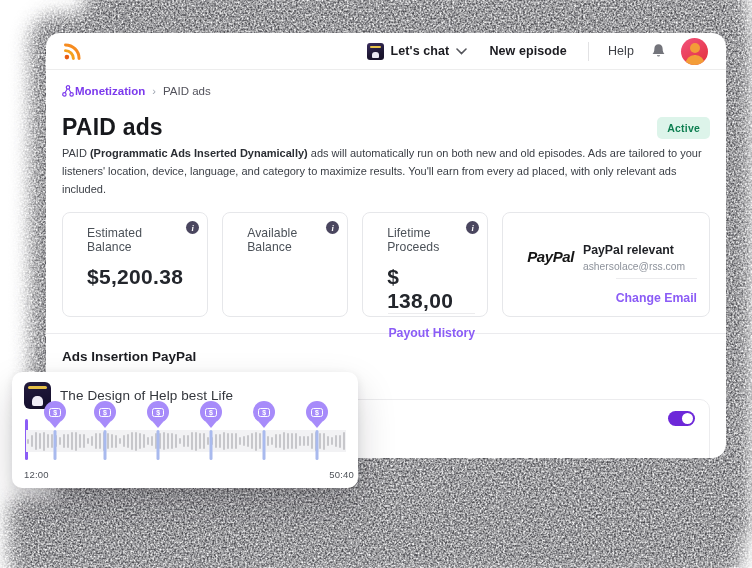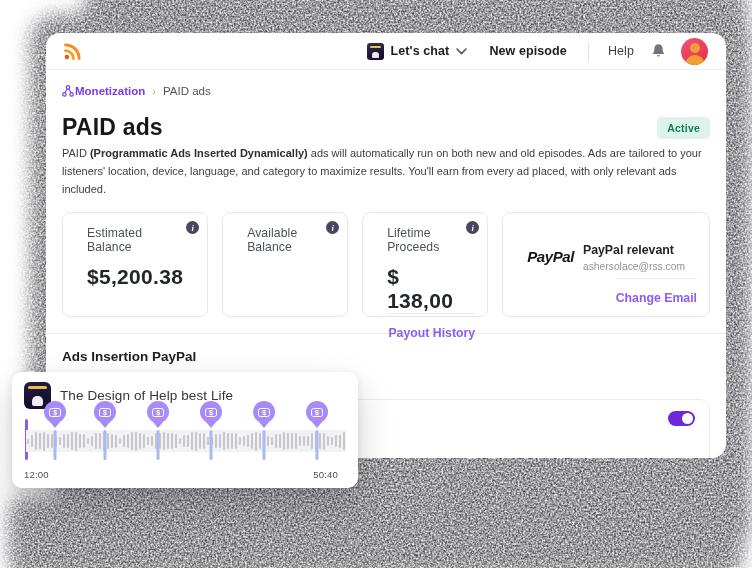--- a/index.html
+++ b/index.html
@@ -141,21 +141,21 @@
     border-top: 6px solid #a78bfa;
   }
   .pin-glyph {
     width: 12px; height: 9px; border: 1.4px solid #fff; border-radius: 2.5px;
     color: #fff; font-size: 7px; font-weight: 700; line-height: 8px; text-align: center;
   }
   .stem { position: absolute; left: 50%; transform: translateX(-50%); top: 29px; width: 3px; height: 30px; background: #a9baee; border-radius: 2px; }
 
   .time-label { position: absolute; bottom: 8px; font-size: 9.5px; color: #4d5158; letter-spacing: .2px; }
   .time-start { left: 12px; }
-  .time-end { right: 20px; }
+  .time-end { right: 4px; }
 </style>
 </head>
 <body>
 
 <div class="stage">
 
   <svg class="grunge" width="752" height="568" viewBox="0 0 752 568" aria-hidden="true">
     <defs>
       <filter id="noisyShadow" x="-30%" y="-30%" width="160%" height="160%">
         <feGaussianBlur in="SourceAlpha" stdDeviation="9" result="blur"></feGaussianBlur>

